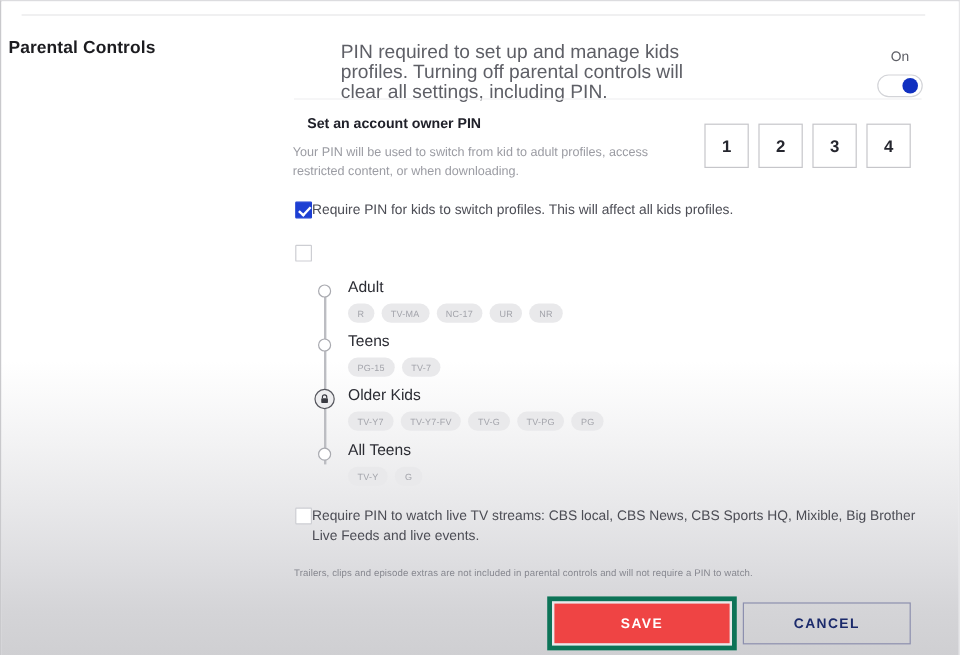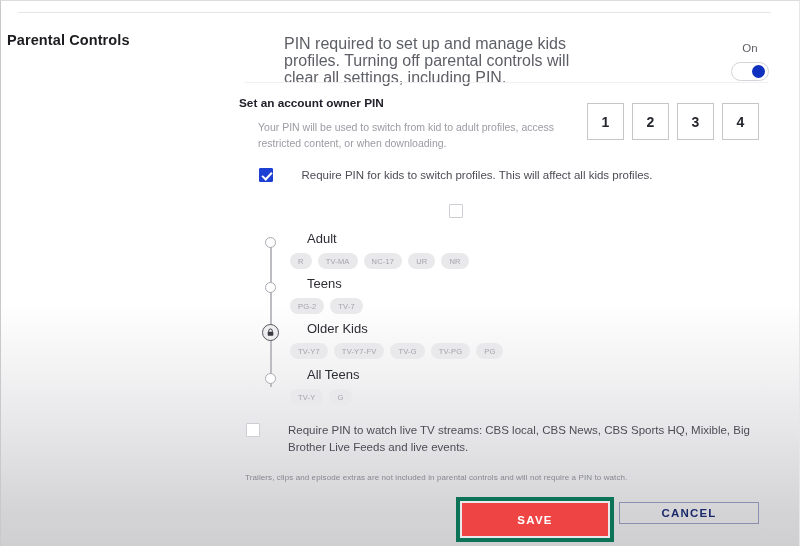--- a/index.html
+++ b/index.html
@@ -77,49 +77,49 @@
   .toggle .knob {
     position: absolute;
     width: 13px; height: 13px; border-radius: 50%;
     background: #1030c0;
     top: 2px; right: 3px;
   }
 
   
   .pin-title {
     position: absolute;
-    left: 238px; top: 95px;
+    left: 255px; top: 95px;
     font-size: 11.8px;
     font-weight: bold;
     color: #20212a;
   }
   .pin-sub {
     position: absolute;
-    left: 257px; top: 118px;
+    left: 243px; top: 118px;
     width: 305px;
     font-size: 10.5px;
     line-height: 16px;
     color: #9b9ca3;
   }
   .pin-boxes {
     position: absolute;
     left: 586px; top: 102px;
     display: flex; gap: 8px;
   }
   .pin-box {
     width: 37px; height: 37px;
     border: 1px solid #c6c6ca;
     background: #ffffff;
     display: flex; align-items: center; justify-content: center;
     font-size: 14px; font-weight: bold; color: #25262e;
     cursor: text;
   }
 
   
-  .cb-row { position: absolute; display: flex; gap: 28px; align-items: flex-start; justify-content: center; }
+  .cb-row { position: absolute; display: flex; gap: 0; align-items: flex-start; }
   .cb {
     width: 14px; height: 14px;
     border: 1px solid #cdced3;
     background: #ffffff;
     flex: 0 0 auto;
     margin-top: 1px;
     cursor: pointer;
     position: relative;
     border-radius: 1px;
   }
@@ -171,21 +171,21 @@
   .tl-dot.handle {
     width: 17px; height: 17px;
     left: -3px; top: -1px;
     border: 1.6px solid #55565d;
     background: #eeeef0;
     display: flex; align-items: center; justify-content: center;
   }
   .tl-dot.handle svg { display: block; }
   .tl-name {
     position: absolute;
-    left: 42px; top: -4px;
+    left: 25px; top: -4px;
     font-size: 13px;
     color: #2c2d34;
     white-space: nowrap;
   }
   .chips {
     position: absolute;
     left: 25px; top: 18px;
     display: flex; gap: 6px;
   }
   .chip {
@@ -230,21 +230,21 @@
     font-weight: bold;
     letter-spacing: 1.2px;
     display: flex; align-items: center; justify-content: center;
     cursor: pointer;
     border: none;
     font-family: "Liberation Sans", sans-serif;
   }
   .btn-cancel {
     position: absolute;
     left: 618px; top: 501px;
-    width: 140px; height: 22px;
+    width: 140px; height: 35px;
     background: transparent;
     border: 1px solid #8c8fae;
     color: #1b2a6b;
     font-size: 11.5px;
     font-weight: bold;
     letter-spacing: 1.2px;
     display: flex; align-items: center; justify-content: center;
     cursor: pointer;
     font-family: "Liberation Sans", sans-serif;
   }
@@ -300,21 +300,21 @@
         <span class="chip">NC-17</span>
         <span class="chip">UR</span>
         <span class="chip">NR</span>
       </div>
     </div>
 
     <div class="tl-group" id="g-teens">
       <div class="tl-dot"></div>
       <div class="tl-name">Teens</div>
       <div class="chips">
-        <span class="chip">PG-2</span>
+        <span class="chip">PG-15</span>
         <span class="chip">TV-7</span>
       </div>
     </div>
 
     <div class="tl-group" id="g-olderkids">
       <div class="tl-dot handle">
         <svg width="9" height="9" viewBox="0 0 10 10">
           <path d="M3 4.3 V3.1 a2 2 0 0 1 4 0 V4.3" fill="none" stroke="#3a3b42" stroke-width="1.1"></path>
           <rect x="1.9" y="4.2" width="6.2" height="4.4" rx="0.7" fill="#3a3b42"></rect>
         </svg>

